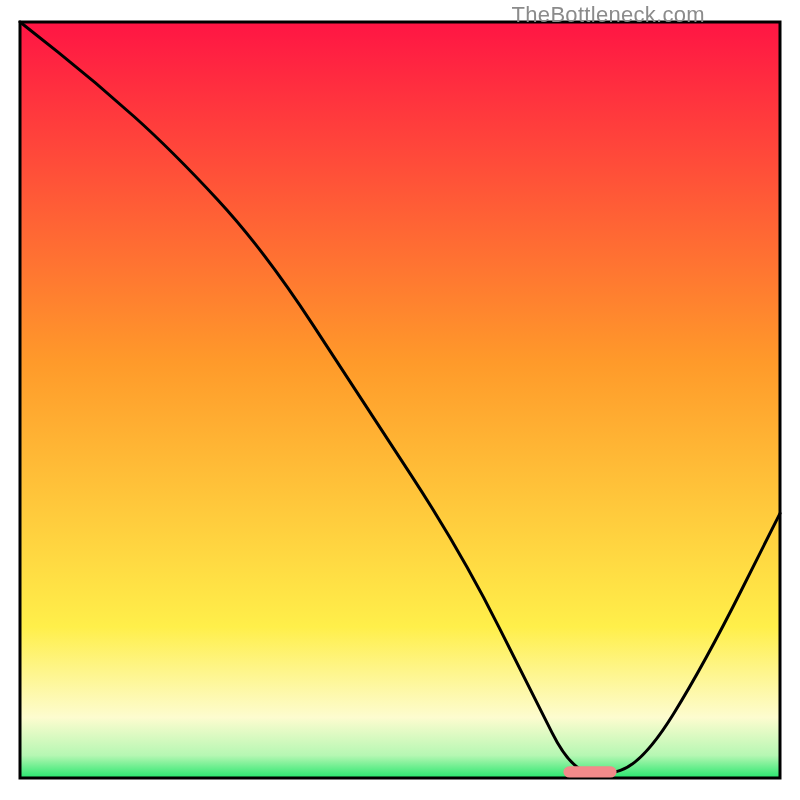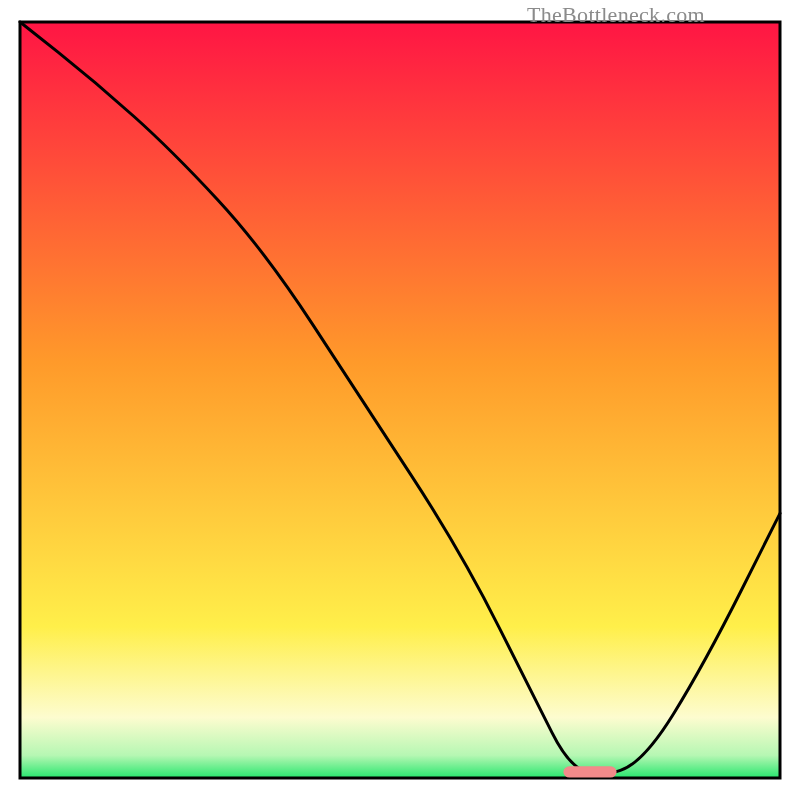--- a/index.html
+++ b/index.html
@@ -7,21 +7,20 @@
     padding: 0;
     width: 800px;
     height: 800px;
     background: #ffffff;
     font-family: Arial, Helvetica, sans-serif;
   }
   .chart-container {
     position: relative;
     width: 713px;
     height: 800px;
-    font-family: Liberation Serif, serif;
   }
   .watermark {
     position: absolute;
     top: 2px;
     right: 8px;
     color: #8b8b8b;
     font-size: 22px;
     font-weight: 500;
     z-index: 10;
     letter-spacing: 0.3px;

